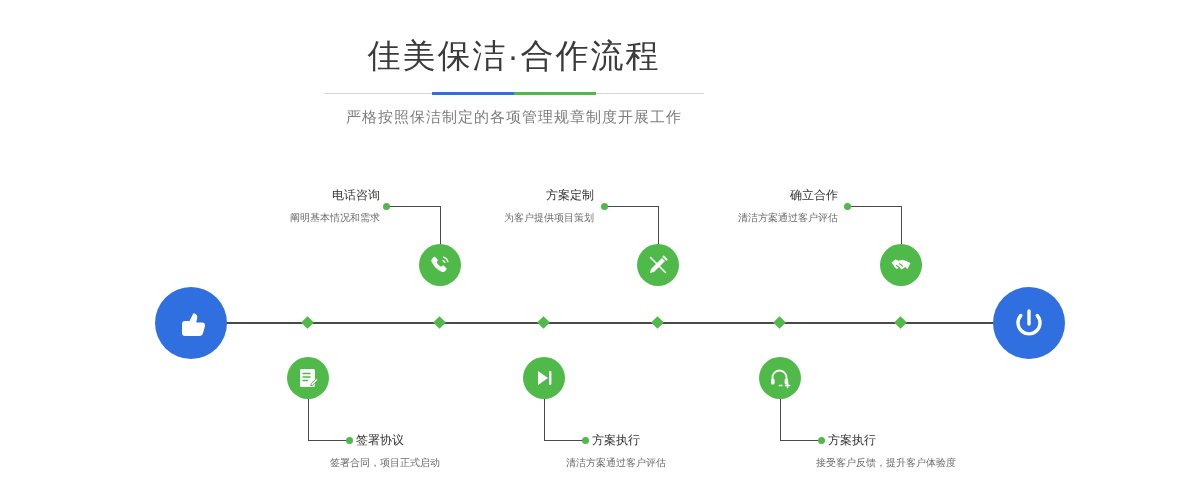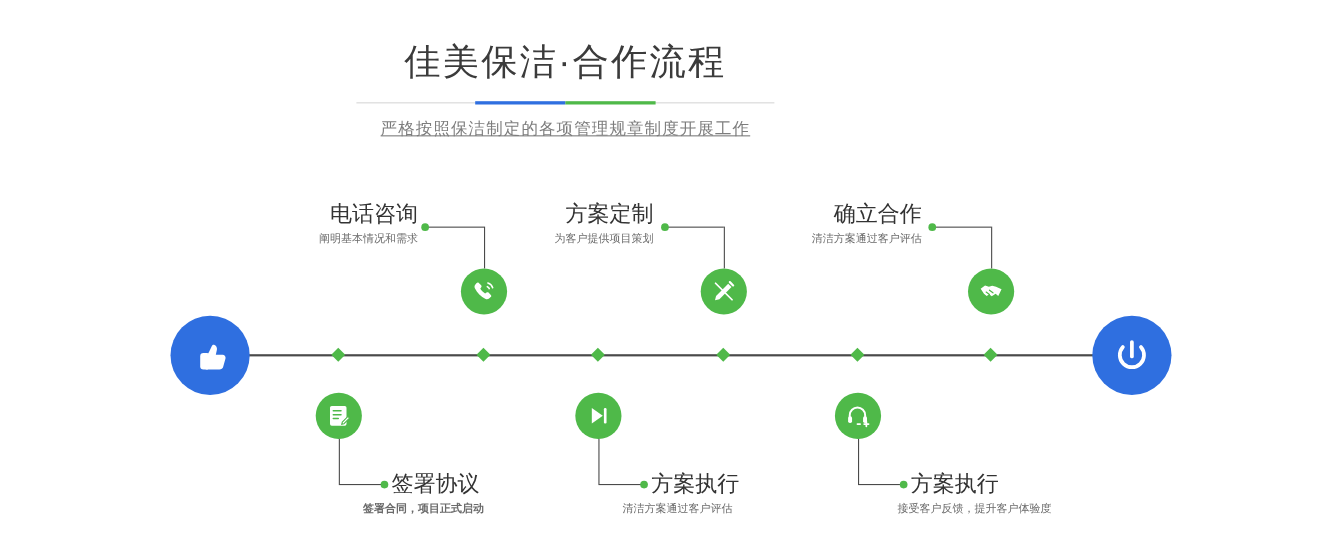--- a/index.html
+++ b/index.html
@@ -63,21 +63,20 @@
     top: 0;
     width: 82px;
     height: 3px;
     background: #4fb949;
   }
   .subtitle {
     margin: 13px 0 0 0;
     font-size: 15px;
     color: #7d7d7d;
     letter-spacing: 1px;
-    text-decoration: underline;
   }
 
   
   .timeline {
     position: absolute;
     left: 0;
     top: 150px;
     width: 1202px;
     height: 352px;
   }
@@ -146,21 +145,21 @@
     border-radius: 50%;
     background: #4fb949;
   }
 
   
   .label-block {
     position: absolute;
     white-space: nowrap;
   }
   .label-title {
-    font-size: 20px;
+    font-size: 12px;
     color: #333333;
     line-height: 22px;
   }
   .label-desc {
     font-size: 10px;
     color: #6b6b6b;
     line-height: 20px;
     margin-top: 2px;
   }
   .label-block.above { text-align: left; }
@@ -231,21 +230,21 @@
           <path d="M20.3 12.6l1.5 1.5-5.1 5.1-2 .5.5-2 5.1-5.1z" fill="#fff" stroke="#4fb949" stroke-width="1"></path>
         </svg>
       </span>
     </div>
     <div class="diamond" style="left:303px;"></div>
     <div class="conn-v" style="left:308px; top:249px; height:41px;"></div>
     <div class="conn-h" style="left:308px; top:290px; width:41px;"></div>
     <div class="conn-dot" style="left:346px; top:287px;"></div>
     <div class="label-block below" style="left:356px; top:279px;">
       <div class="label-title">签署协议</div>
-      <div class="label-desc" style="margin-left:-26px;font-weight:bold;">签署合同，项目正式启动</div>
+      <div class="label-desc" style="margin-left:-26px;">签署合同，项目正式启动</div>
     </div>
 
     <div class="node-circle" style="left:637px; top:94px;">
       <span>
         <svg width="24" height="24" viewBox="0 0 24 24" fill="none">
           <path d="M4 20l1-4 11-11 3 3-11 11-4 1z" fill="#fff"></path>
           <path d="M17.5 3.5l3 3" stroke="#fff" stroke-width="2" stroke-linecap="round"></path>
           <path d="M4.5 4.5l15 15" stroke="#fff" stroke-width="1.6" stroke-linecap="round"></path>
         </svg>
       </span>

